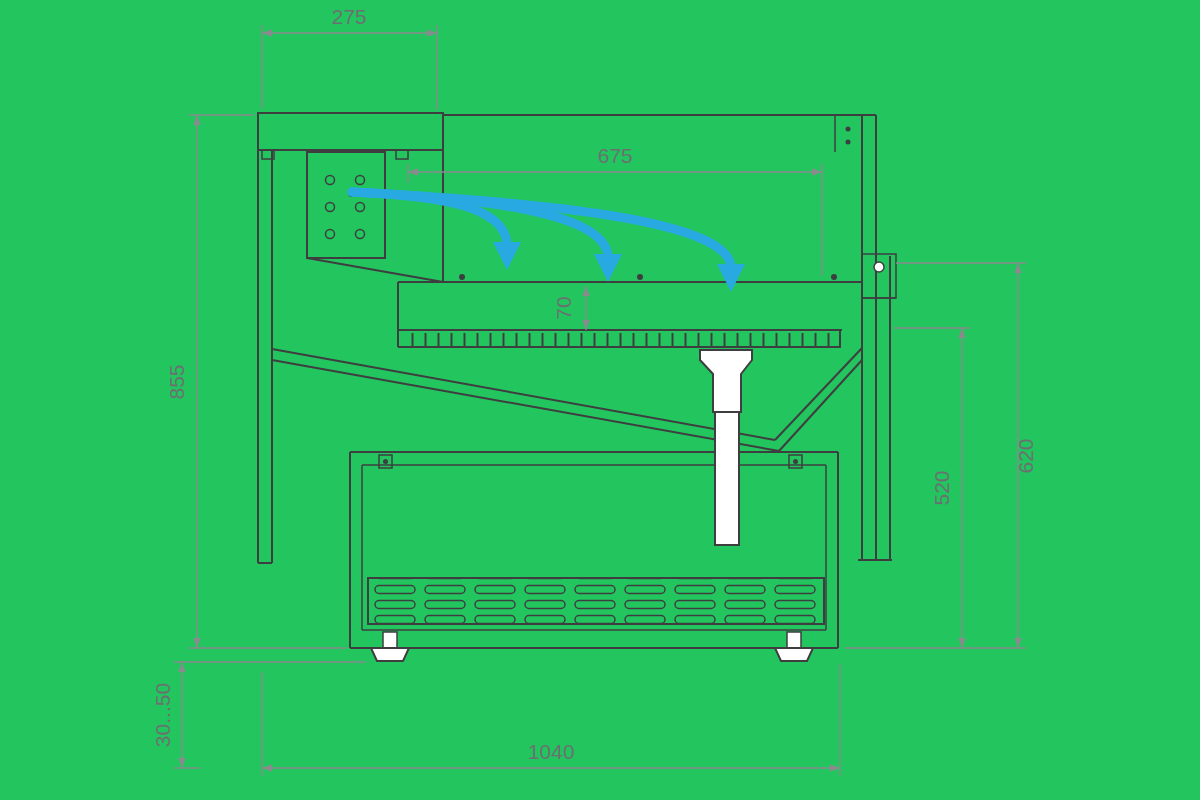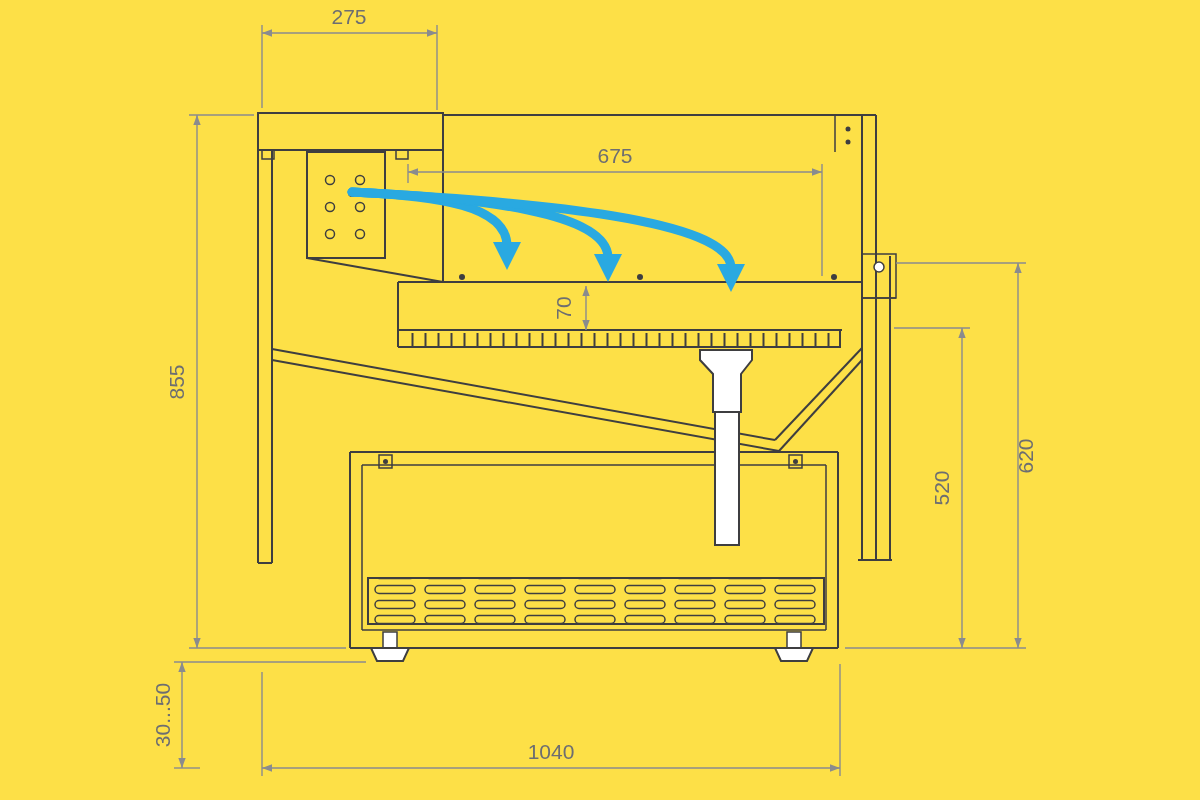--- a/index.html
+++ b/index.html
@@ -1,16 +1,16 @@
 <!DOCTYPE html>
 <html><head>
 <meta charset="utf-8">
 <style>
   html,body{margin:0;padding:0;background:#ffffff;}
-  .stage{position:relative;width:1200px;height:800px;background:#fde047;overflow:hidden;}
+  .stage{position:relative;width:1200px;height:800px;background:#22c55e;overflow:hidden;}
   svg{display:block;}
   .ln{stroke:#3e3e40;stroke-width:2;fill:none;}
   .lt{stroke:#3e3e40;stroke-width:1.5;fill:none;}
   .fd{fill:#3e3e40;stroke:none;}
   .wf{fill:#ffffff;stroke:#3e3e40;stroke-width:2;}
   .wt{fill:#ffffff;stroke:#3e3e40;stroke-width:1.5;}
   .dim line{stroke:#8a8b8e;stroke-width:1.4;fill:none;}
   .dim text{fill:#6d6e71;font-family:"Liberation Sans",sans-serif;font-size:21px;text-anchor:middle;}
   .flow{stroke:#29a9e1;stroke-width:9;fill:none;stroke-linecap:round;}
   .fh{fill:#29a9e1;stroke:none;}

